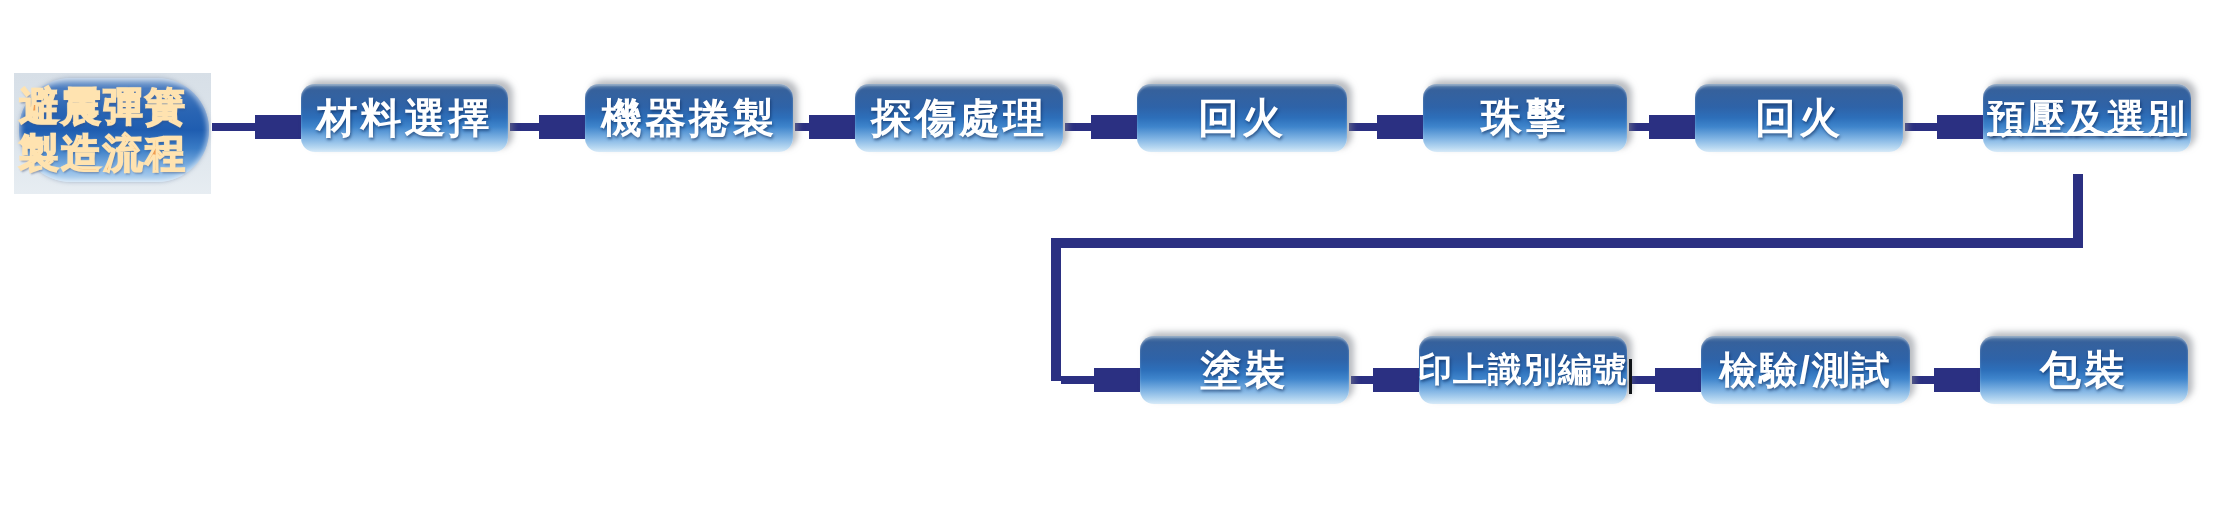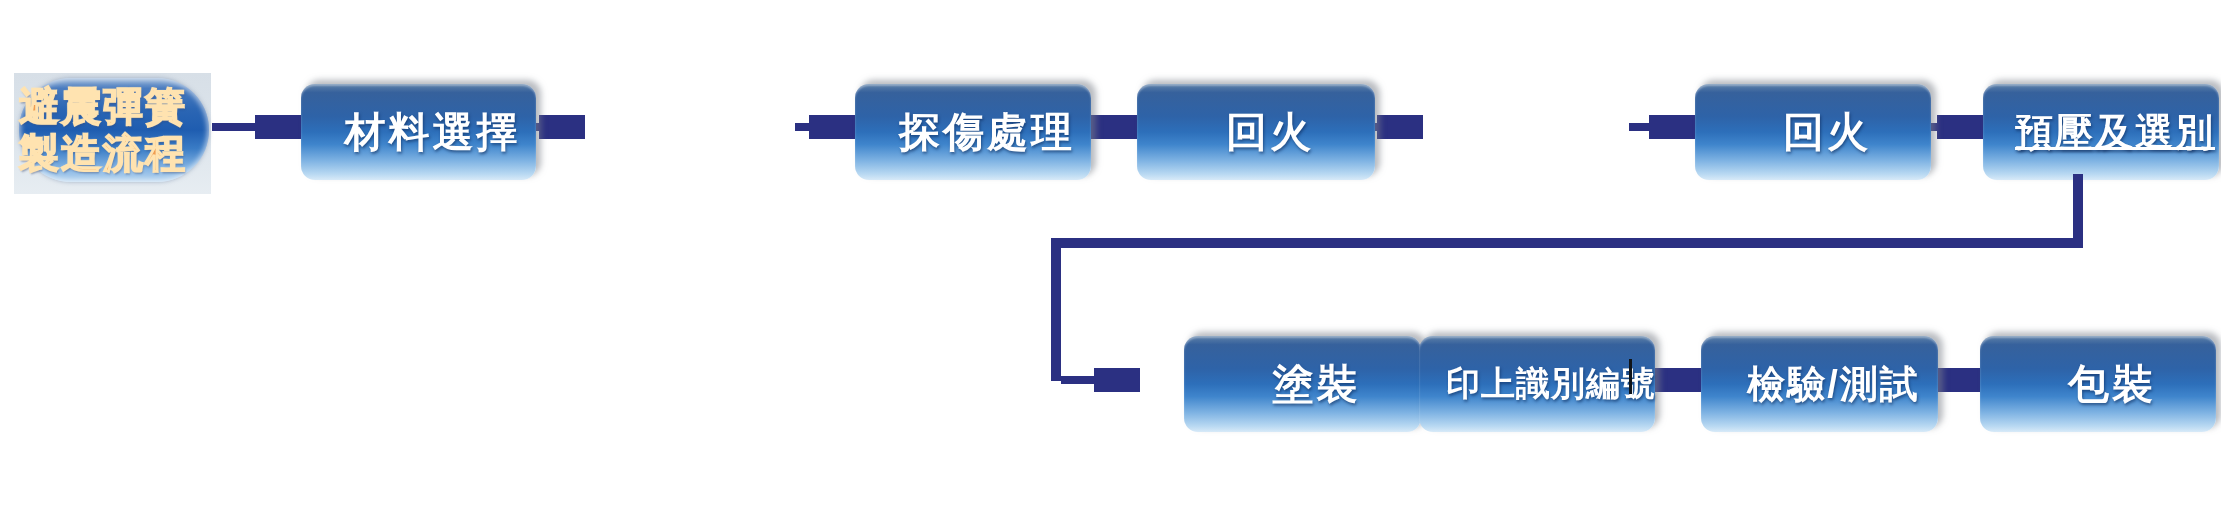--- a/index.html
+++ b/index.html
@@ -46,37 +46,36 @@
     letter-spacing: 2px;
     color: #ef9d51;
     -webkit-text-stroke: 1.5px #ffe3b0;
     text-shadow: 0 0 2px rgba(255,236,200,0.9), 1px 2px 2px rgba(40,60,110,0.45);
     white-space: nowrap;
   }
 
   
   .node {
     position: absolute;
-    height: 96px;
+    height: 68px;
     border-radius: 14px;
     background: linear-gradient(180deg,
       #5f82a9 0%, #36619c 9%, #2e63a8 34%, #2d6fba 50%,
       #3f85cc 63%, #7fb3e3 80%, #b9d9f2 94%, #d8eaf8 100%);
     box-shadow: 5px -4px 6px rgba(125,132,140,0.55),
                 inset 0 2px 2px rgba(255,255,255,0.35);
     display: flex;
     align-items: center;
     justify-content: center;
     color: #ffffff;
     font-weight: bold;
     font-size: 41px;
     letter-spacing: 3px;
     white-space: nowrap;
     text-shadow: 1px 2px 3px rgba(10,35,80,0.55);
-    padding-left: 28px;
   }
   .node.fs38 { font-size: 38px; letter-spacing: 2px; }
   .node.fs34 { font-size: 34px; letter-spacing: 1px; }
 
   
   .conn {
     position: absolute;
     height: 24px;
     display: flex;
     align-items: center;
@@ -128,22 +127,24 @@
   <div class="conn" style="left:1629px; top:115px; width:66px;">
       <div class="line"></div>
       <div class="block"></div>
     </div>
   <div class="conn" style="left:1905px; top:115px; width:78px;">
       <div class="line"></div>
       <div class="block"></div>
     </div>
 
   <div class="node" style="left:301px;  top:84px; width:207px;">材料選擇</div>
+  <div class="node" style="left:585px;  top:84px; width:208px;">機器捲製</div>
   <div class="node" style="left:855px;  top:84px; width:208px;text-align:right;">探傷處理</div>
   <div class="node" style="left:1137px; top:84px; width:210px;">回火</div>
+  <div class="node" style="left:1423px; top:84px; width:204px;">珠擊</div>
   <div class="node" style="left:1695px; top:84px; width:208px;">回火</div>
   <div class="node fs38" style="left:1983px; top:84px; width:208px;text-decoration:underline;">預壓及選別</div>
 
   <div class="seg" style="left:2073px; top:174px; width:10px;  height:74px;"></div>
   <div class="seg" style="left:1051px; top:238px; width:1032px; height:10px;"></div>
   <div class="seg" style="left:1051px; top:238px; width:10px;  height:143px;"></div>
 
   <div class="conn" style="left:1061px; top:368px; width:79px;">
       <div class="line"></div>
       <div class="block"></div>
@@ -154,20 +155,20 @@
     </div>
   <div class="conn" style="left:1632px; top:368px; width:69px;">
       <div class="line"></div>
       <div class="block"></div>
     </div>
   <div class="conn" style="left:1912px; top:368px; width:68px;">
       <div class="line"></div>
       <div class="block"></div>
     </div>
 
-  <div class="node" style="left:1140px; top:336px; width:209px;margin-left:44px;">塗裝</div>
+  <div class="node" style="left:1140px; top:336px; width:209px;">塗裝</div>
   <div class="node fs34" style="left:1419px; top:336px; width:208px;">印上識別編號</div>
   <div class="node fs38" style="left:1701px; top:336px; width:209px;">檢驗/測試</div>
   <div class="node" style="left:1980px; top:336px; width:208px;">包裝</div>
 
   <div class="cursor-artifact"></div>
 
 </div>
 
 </body></html>

